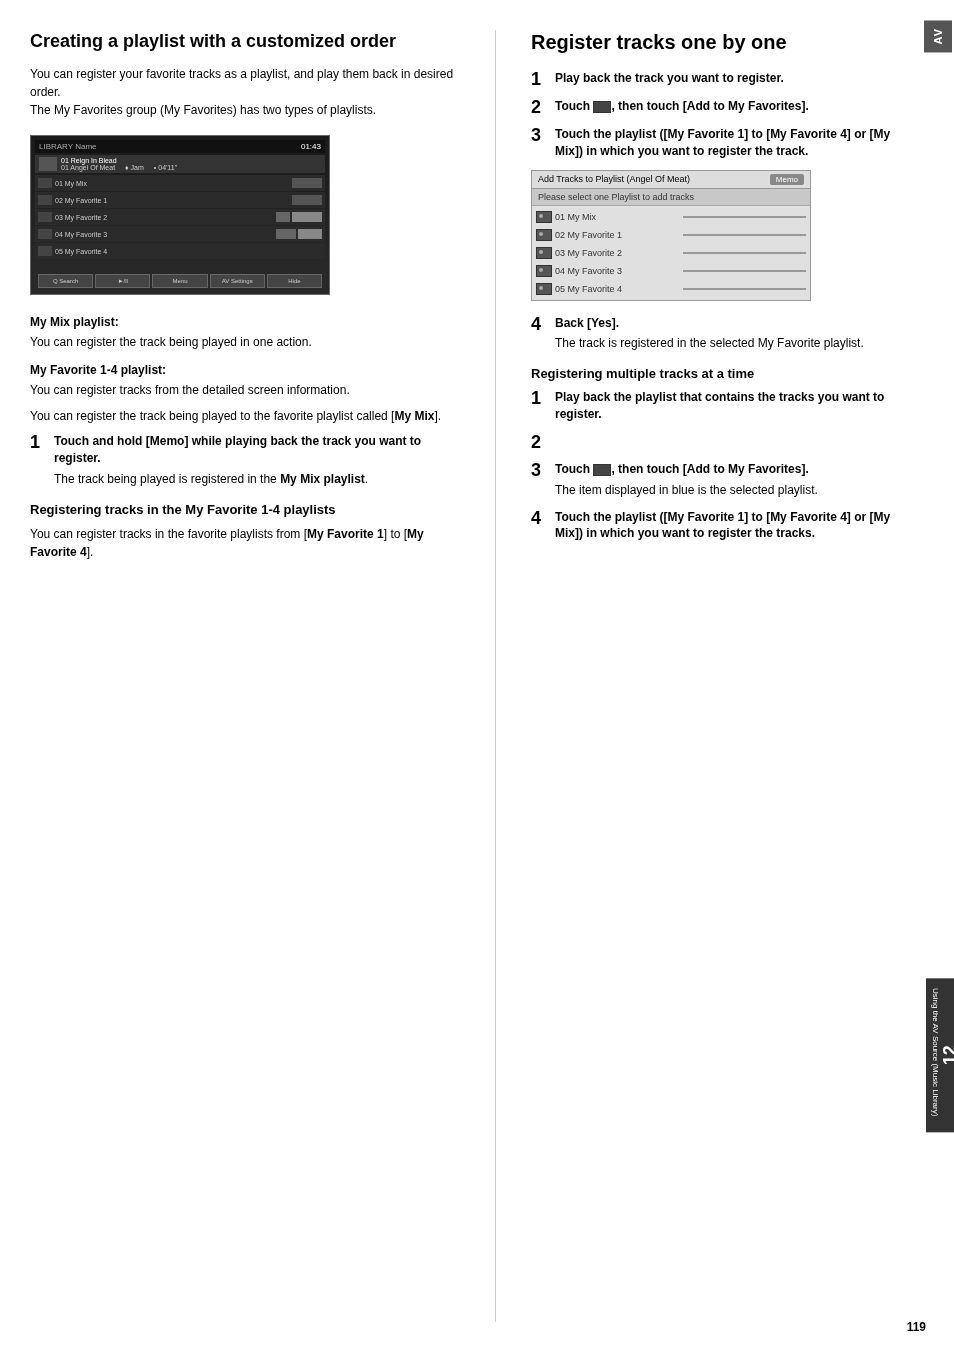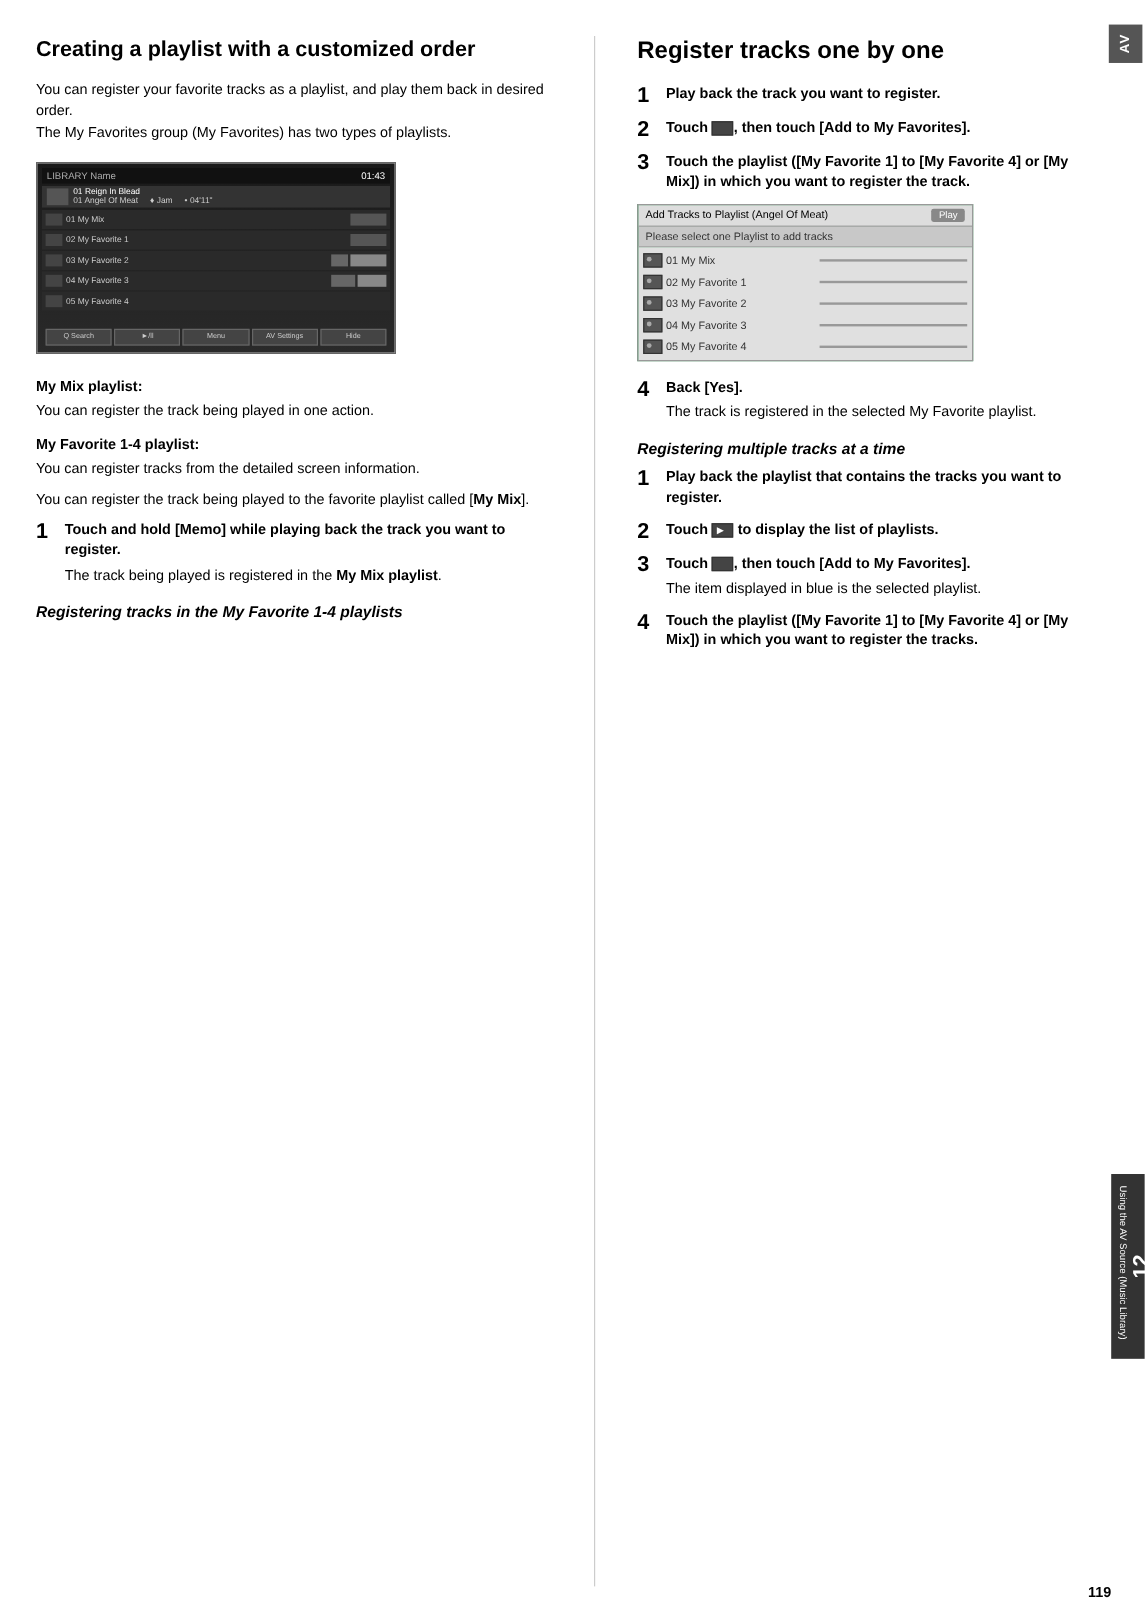--- a/index.html
+++ b/index.html
@@ -249,21 +249,20 @@
       margin-bottom: 8px;
     }
 
     
     .subsection-heading {
       font-weight: bold;
       font-size: 13px;
       margin-bottom: 6px;
       margin-top: 14px;
       line-height: 1.3;
-      font-style: italic;
     }
 
     
     .step {
       display: flex;
       gap: 8px;
       margin-bottom: 10px;
       align-items: flex-start;
     }
 
@@ -498,20 +497,21 @@
 
       <div class="step">
         <div class="step-number">1</div>
         <div class="step-content">
           <div class="step-main">Touch and hold [Memo] while playing back the track you want to register.</div>
           <div class="step-sub">The track being played is registered in the <strong>My Mix playlist</strong>.</div>
         </div>
       </div>
 
       <div class="subsection-heading">Registering tracks in the My Favorite 1-4 playlists</div>
+      <p class="section-text">You can register tracks in the favorite playlists from [<strong>My Favorite 1</strong>] to [<strong>My Favorite 4</strong>].</p>
     </div>
 
     <div class="col-divider"></div>
 
     <div class="right-col">
       <h2>Register tracks one by one</h2>
 
       <div class="step">
         <div class="step-number">1</div>
         <div class="step-content">
@@ -529,21 +529,21 @@
       <div class="step">
         <div class="step-number">3</div>
         <div class="step-content">
           <div class="step-main">Touch the playlist ([My Favorite 1] to [My Favorite 4] or [My Mix]) in which you want to register the track.</div>
         </div>
       </div>
 
       <div class="playlist-box">
         <div class="playlist-box-header">
           <span>Add Tracks to Playlist (Angel Of Meat)</span>
-          <span class="playlist-box-back">Play</span>
+          <span class="playlist-box-back">Memo</span>
         </div>
         <div class="playlist-box-subtitle">Please select one Playlist to add tracks</div>
         <div class="playlist-box-rows">
           <div class="playlist-box-row">
             <div class="playlist-box-row-icon"></div>
             <span class="playlist-box-row-text">01 My Mix</span>
             <div class="playlist-box-row-bar"></div>
           </div>
           <div class="playlist-box-row">
             <div class="playlist-box-row-icon"></div>
@@ -580,23 +580,20 @@
 
       <div class="step">
         <div class="step-number">1</div>
         <div class="step-content">
           <div class="step-main">Play back the playlist that contains the tracks you want to register.</div>
         </div>
       </div>
 
       <div class="step">
         <div class="step-number">2</div>
-        <div class="step-content">
-          <div class="step-main">Touch <span class="inline-icon-arrow"></span> to display the list of playlists.</div>
-        </div>
       </div>
 
       <div class="step">
         <div class="step-number">3</div>
         <div class="step-content">
           <div class="step-main">Touch <span class="inline-icon" style="background:#444;"></span>, then touch [Add to My Favorites].</div>
           <div class="step-sub">The item displayed in blue is the selected playlist.</div>
         </div>
       </div>
 

